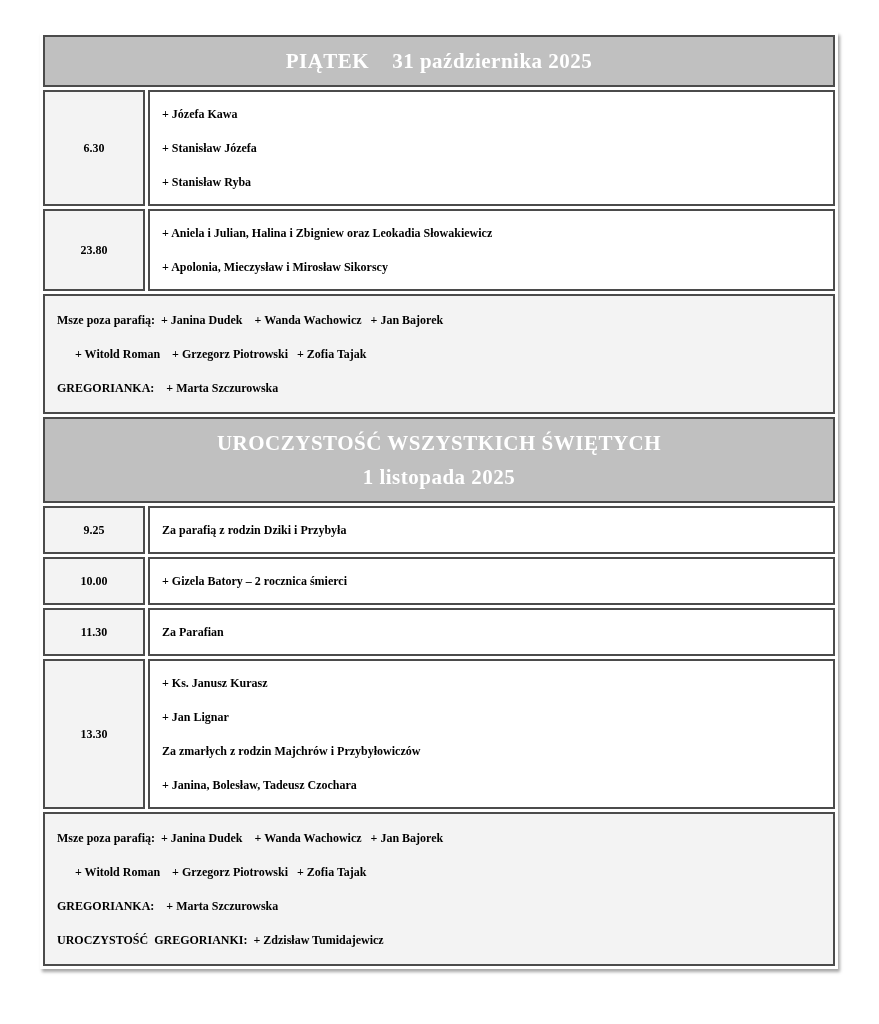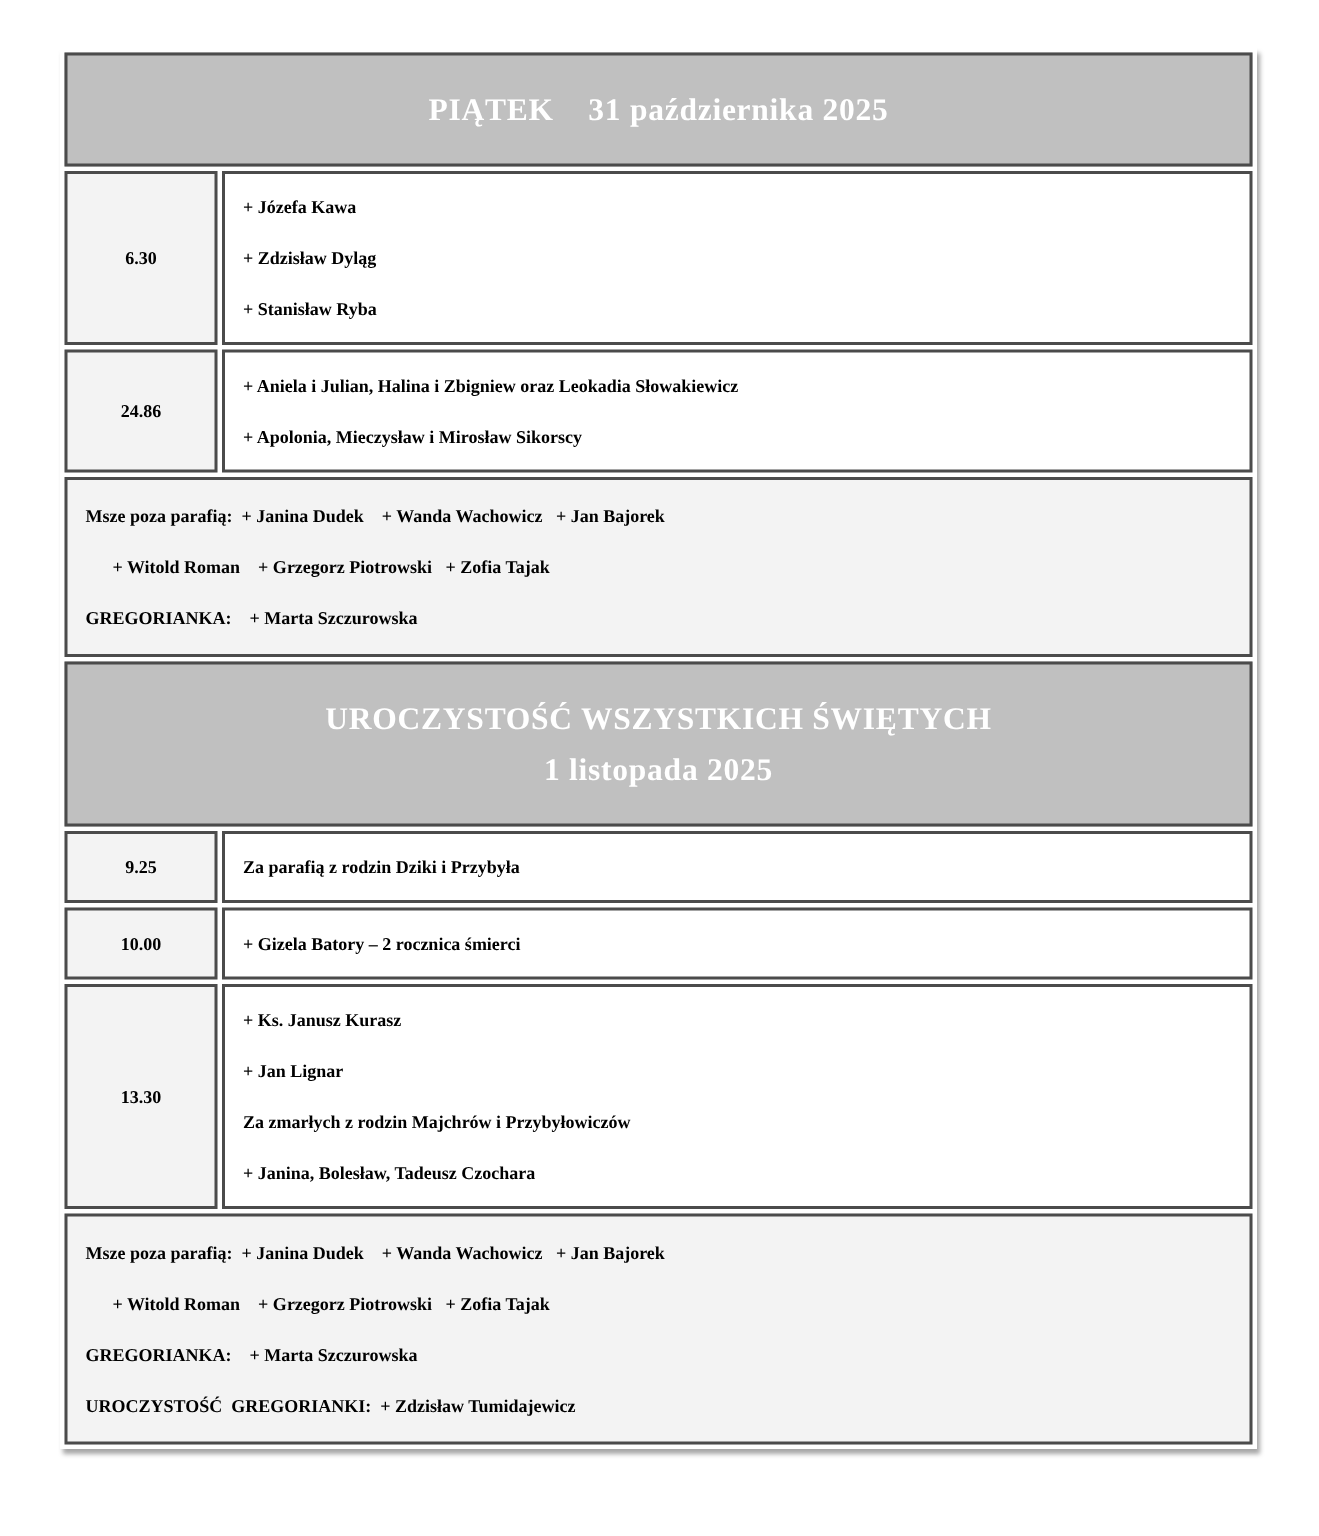--- a/index.html
+++ b/index.html
@@ -36,21 +36,21 @@
   td{
     border:2px solid var(--border);
     color:var(--text);
     font-weight:bold;
     font-size:12px;
   }
   td.day-header-cell{
     background:var(--header-bg);
     color:var(--header-text);
     text-align:center;
-    padding:19px 8px;
+    padding:7px 8px;
     letter-spacing:0.5px;
     font-size:21px;
   }
   td.day-header-cell .header-line{
     line-height:34px;
     white-space:pre-wrap;
   }
   td.time-cell{
     background:var(--time-bg);
     width:90px;
@@ -87,27 +87,27 @@
   <tr>
     <td class="day-header-cell" colspan="2">
             <div class="header-line">PIĄTEK    31 października 2025</div>
           </td>
   </tr>
 
   <tr>
     <td class="time-cell">6.30</td>
     <td class="intentions-cell">
             <div class="intention-line">+ Józefa Kawa</div>
-            <div class="intention-line">+ Zdzisław Dyląg</div>
+            <div class="intention-line">+ Stanisław Józefa</div>
             <div class="intention-line">+ Stanisław Ryba</div>
           </td>
   </tr>
 
   <tr>
-    <td class="time-cell">24.86</td>
+    <td class="time-cell">23.80</td>
     <td class="intentions-cell">
             <div class="intention-line">+ Aniela i Julian, Halina i Zbigniew oraz Leokadia Słowakiewicz</div>
             <div class="intention-line">+ Apolonia, Mieczysław i Mirosław Sikorscy</div>
           </td>
   </tr>
 
   <tr>
     <td class="notes-cell" colspan="2">
             <div class="note-line">Msze poza parafią:  + Janina Dudek    + Wanda Wachowicz   + Jan Bajorek</div>
             <div class="note-line">      + Witold Roman    + Grzegorz Piotrowski   + Zofia Tajak</div>
@@ -130,20 +130,26 @@
   </tr>
 
 
   <tr>
     <td class="time-cell">10.00</td>
     <td class="intentions-cell">
             <div class="intention-line">+ Gizela Batory – 2 rocznica śmierci</div>
           </td>
   </tr>
 
+  <tr>
+    <td class="time-cell">11.30</td>
+    <td class="intentions-cell">
+            <div class="intention-line">Za Parafian</div>
+          </td>
+  </tr>
 
   <tr>
     <td class="time-cell">13.30</td>
     <td class="intentions-cell">
             <div class="intention-line">+ Ks. Janusz Kurasz</div>
             <div class="intention-line">+ Jan Lignar</div>
             <div class="intention-line">Za zmarłych z rodzin Majchrów i Przybyłowiczów</div>
             <div class="intention-line">+ Janina, Bolesław, Tadeusz Czochara</div>
           </td>
   </tr>

